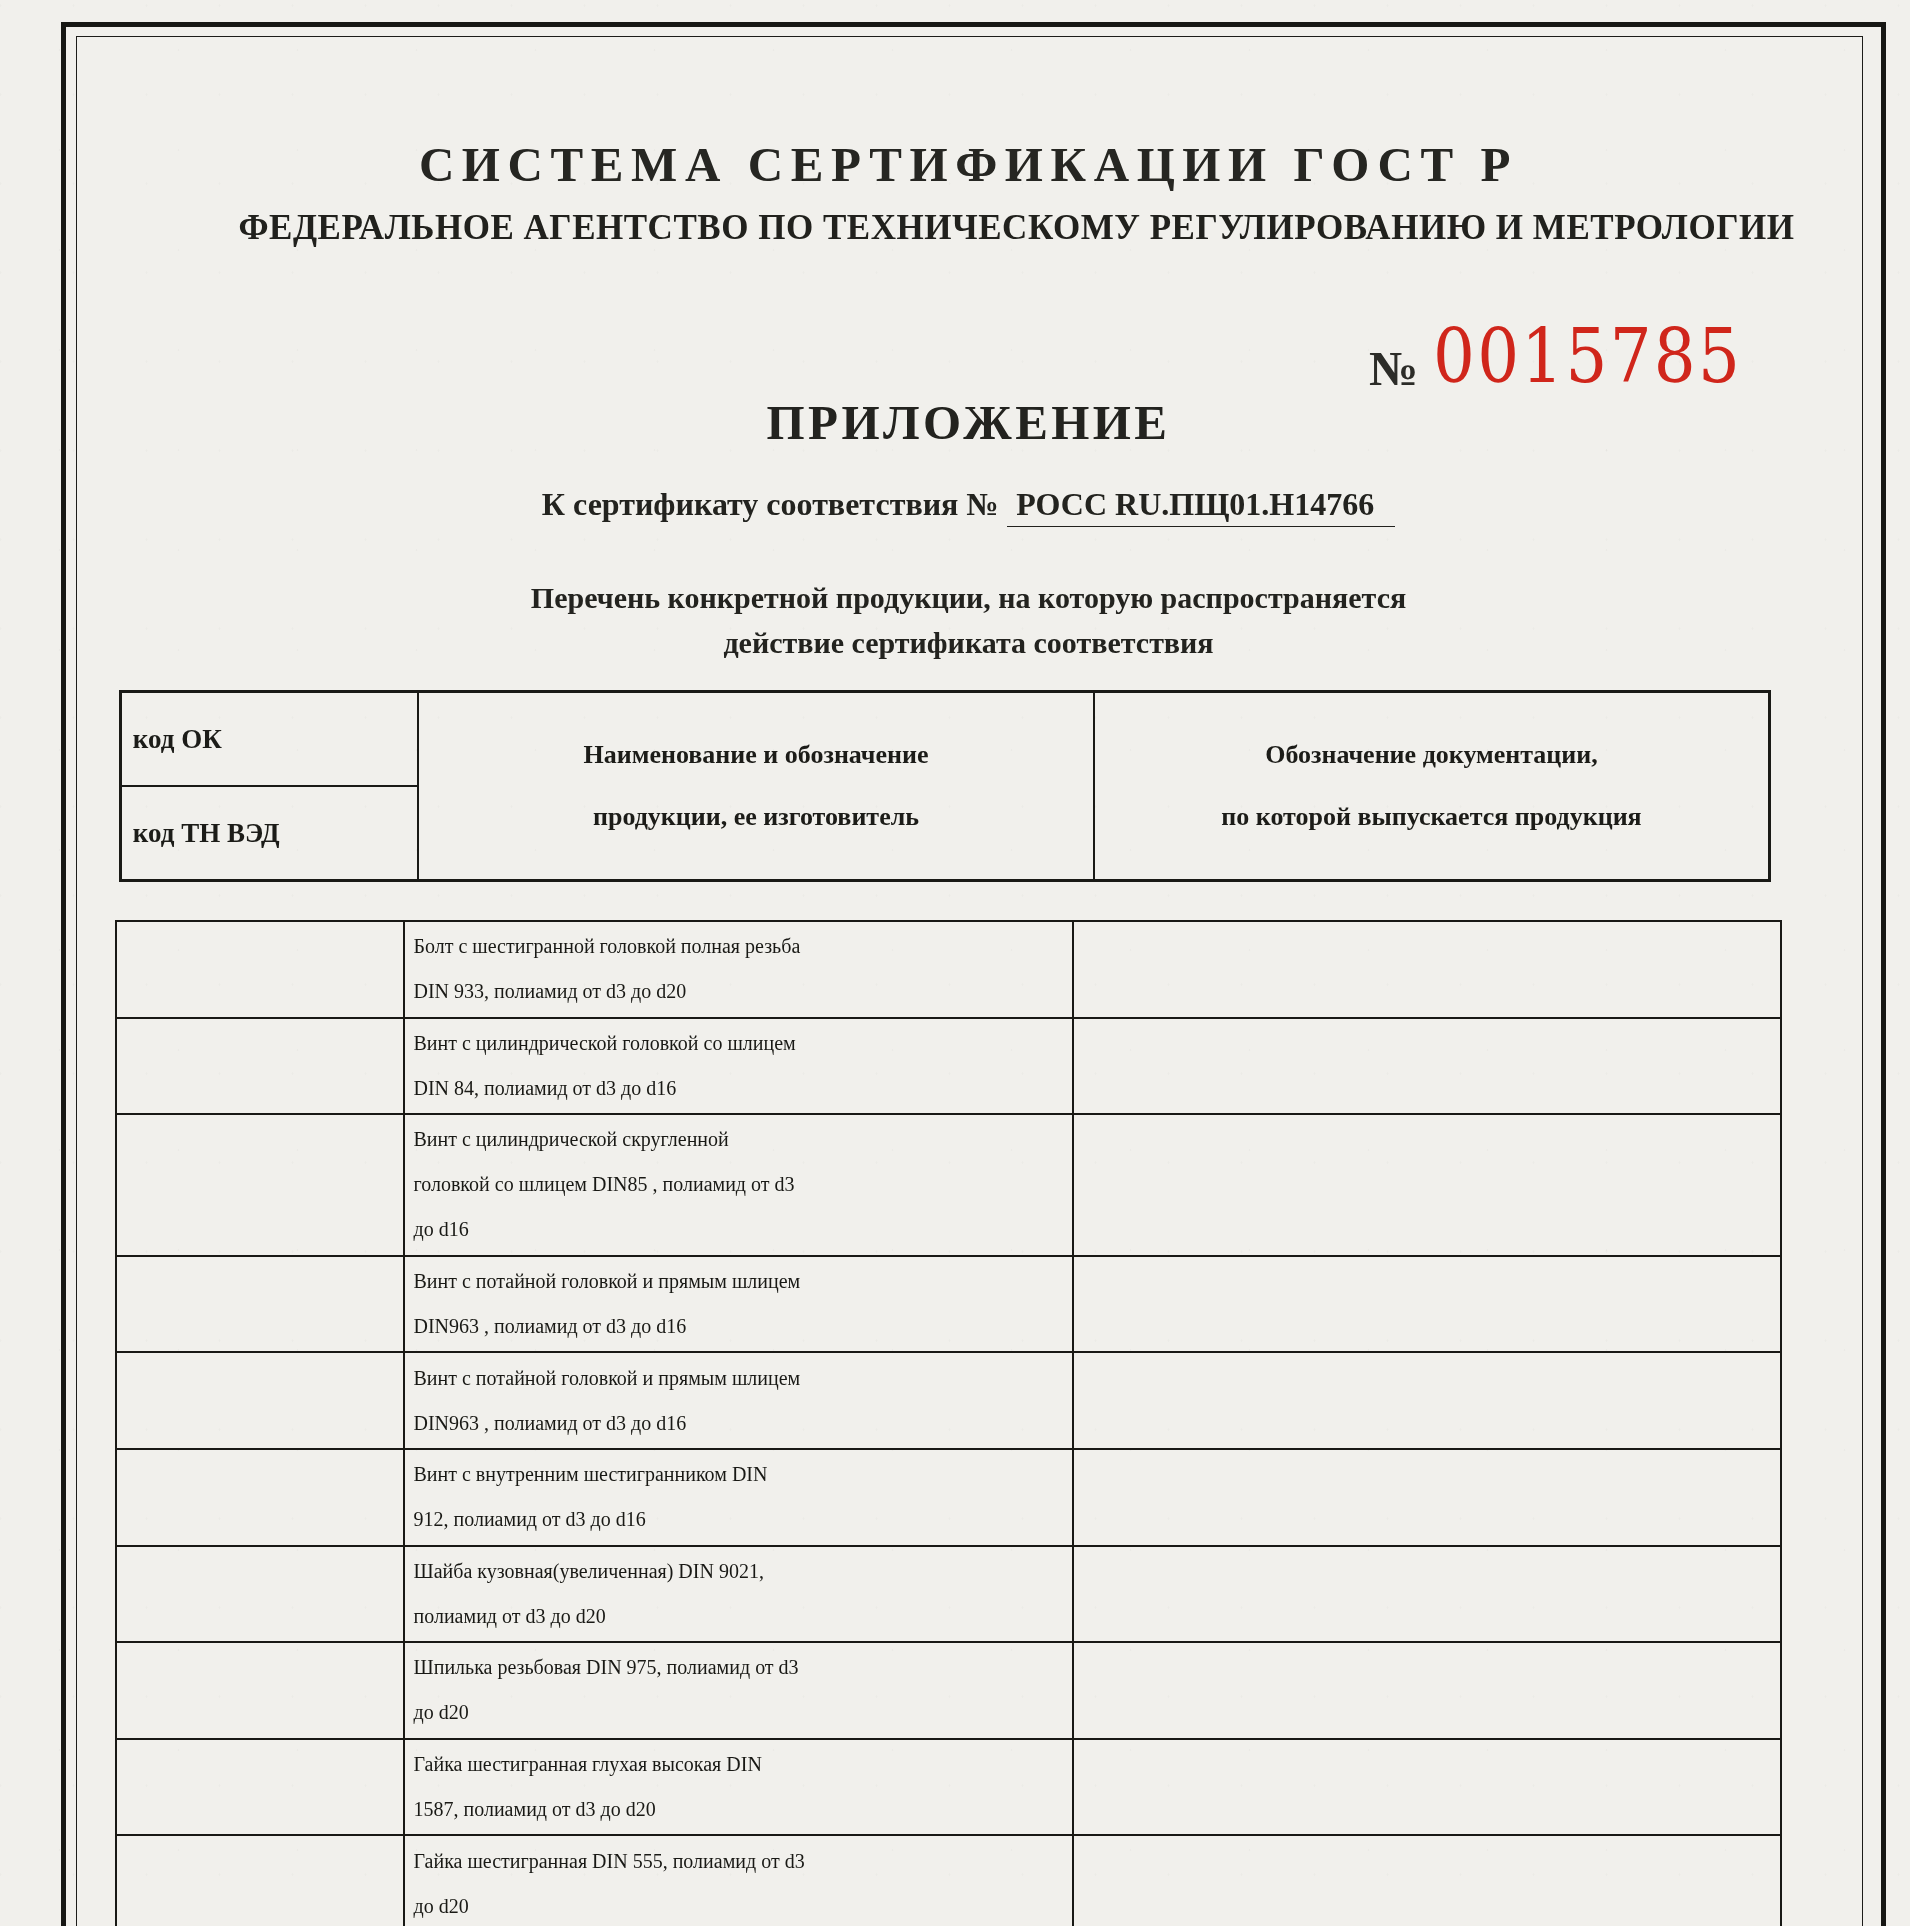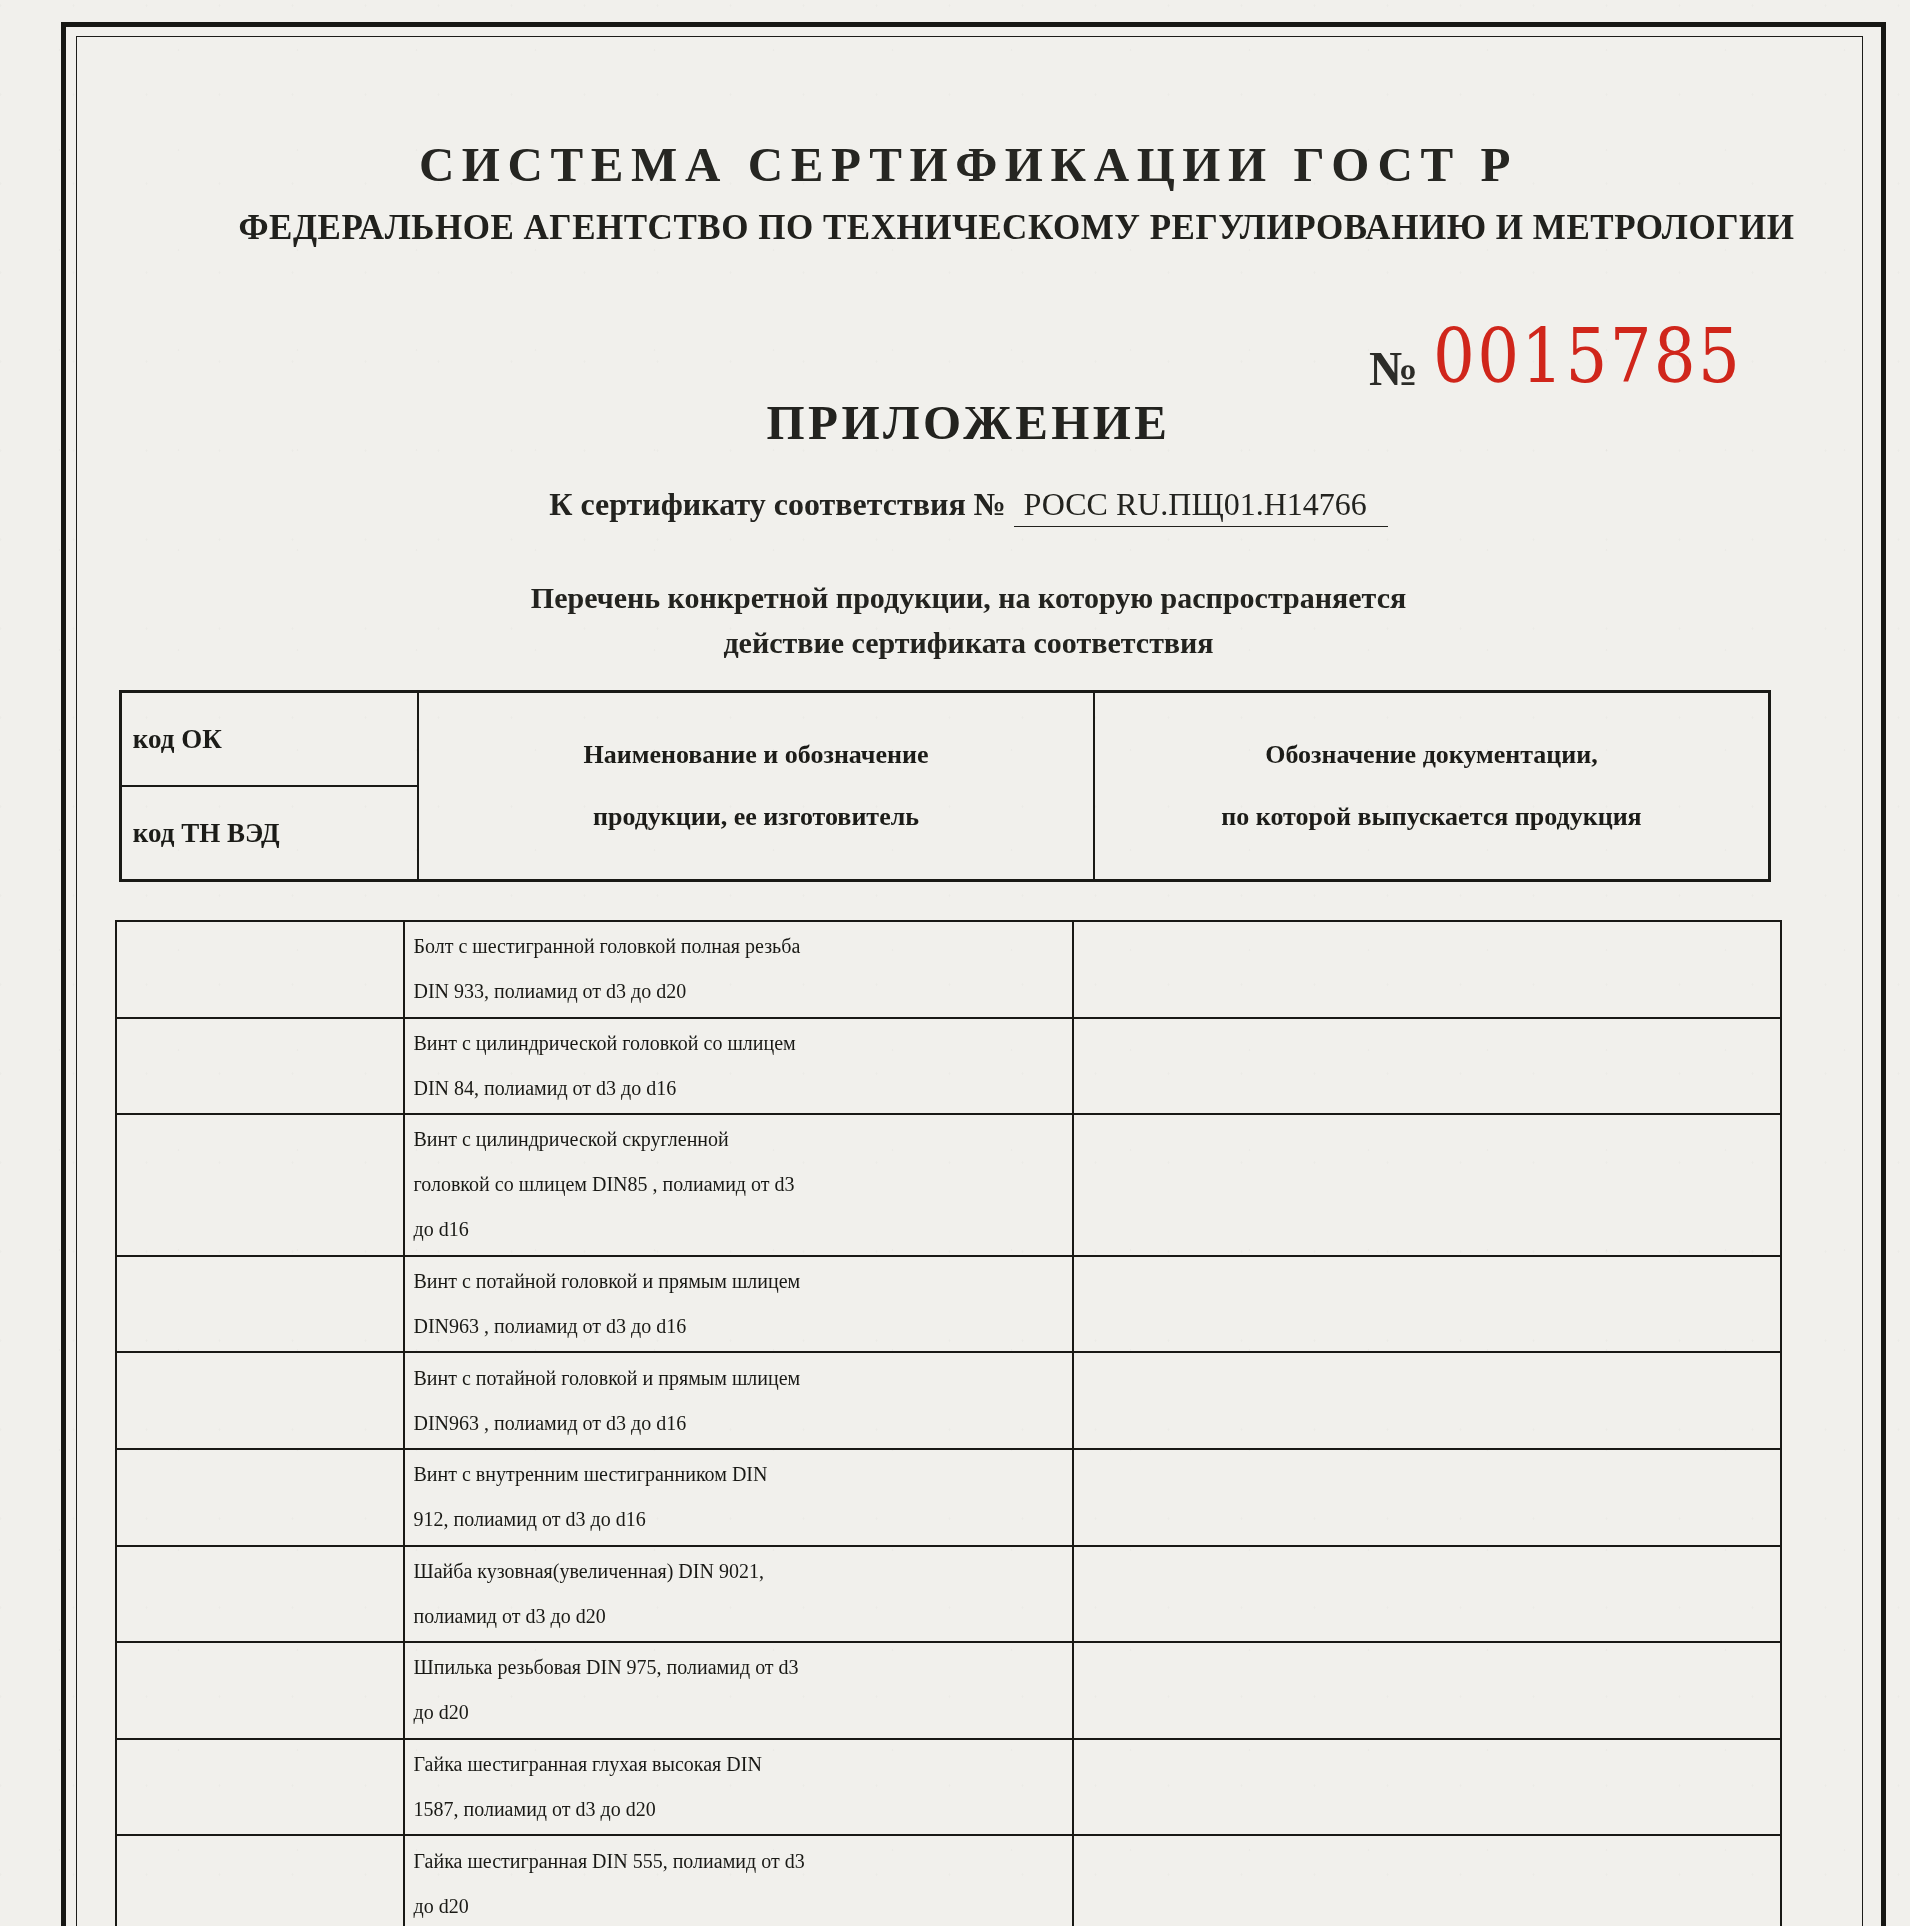--- a/index.html
+++ b/index.html
@@ -24,21 +24,21 @@
   .agency{top:208px; font-size:35px; font-weight:700; letter-spacing:0.015em;
     padding-right:46px; color:#21211d;margin-left:48px;}
   .serial{position:absolute; left:1369px; top:326px; display:flex; align-items:flex-end;}
   .serial-no{font-size:49px; font-weight:700; color:#2c2c28; line-height:1;}
   .serial-num{font-size:70px; font-weight:400; color:#d0261b; line-height:0.95;
     margin-left:14.6px; letter-spacing:0.035em; transform:scale(0.94,1.08);
     transform-origin:bottom left; font-family:"DejaVu Serif", serif;}
   .pril{top:394px; font-size:49px; font-weight:700; letter-spacing:0.07em;
     padding-right:77px; color:#23231f;}
   .certline{top:486px; font-size:32px; font-weight:700; padding-right:81px; color:#23231f;}
-  .certnum{border-bottom:1.9px solid #22221e; padding:0 21px 3.9px 9.6px; font-weight:400;text-align:center;}
+  .certnum{border-bottom:1.9px solid #22221e; padding:0 21px 3.9px 9.6px; font-weight:700;text-align:center;}
   .subt{top:575px; font-size:30px; font-weight:700; line-height:45px;
     padding-right:73px; white-space:pre-line; color:#23231f;}
   
   .head-table{position:absolute; left:119px; top:690px; width:1652px; height:192px;
     border:3.1px solid #1a1a16; display:grid; grid-template-columns:297px 676px 1fr;
     box-sizing:border-box;}
   .ht-c1{border-right:2.3px solid #1a1a16; display:flex; flex-direction:column;}
   .ht-half{flex:1; display:flex; align-items:center; padding-left:10.8px;
     font-size:27px; font-weight:700;}
   .ht-half.second{border-top:2.3px solid #1a1a16;text-align:right;}

